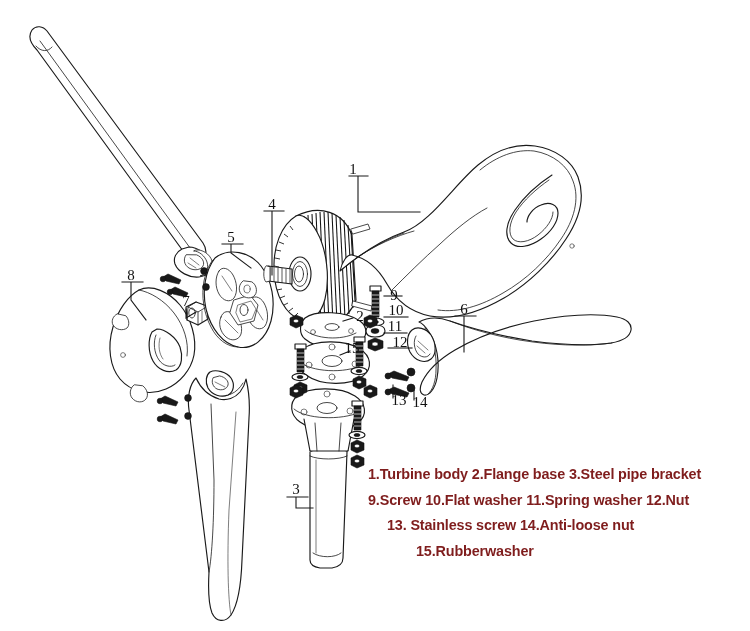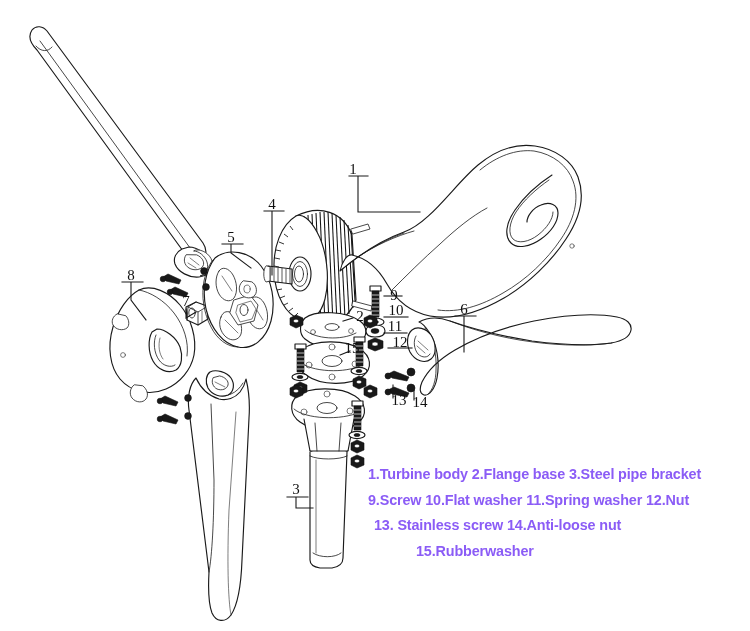--- a/index.html
+++ b/index.html
@@ -24,30 +24,30 @@
     font-family:"Liberation Serif", serif;
     font-size:15px;
     fill:#111111;
   }
 
   #legend{
     position:absolute;
     left:368px;
     top:462px;
     width:372px;
-    color:#8b5cf6;
+    color:#7f1d1d;
     font-family:"Liberation Sans", sans-serif;
     font-weight:bold;
     font-size:14.4px;
     line-height:25.5px;
     letter-spacing:-0.15px;
     white-space:nowrap;
   }
   #legend .legend-line{display:block;}
-  #legend .legend-line.indent-1{padding-left:6px;}
+  #legend .legend-line.indent-1{padding-left:6px;margin-left:13px;}
   #legend .legend-line.indent-2{padding-left:48px;}
 </style>
 </head>
 <body>
 
 <div id="diagram-root">
 <svg id="exploded" viewBox="0 0 750 631" xmlns="http://www.w3.org/2000/svg">
 
   <rect x="0" y="0" width="750" height="631" fill="#ffffff"></rect>
 

